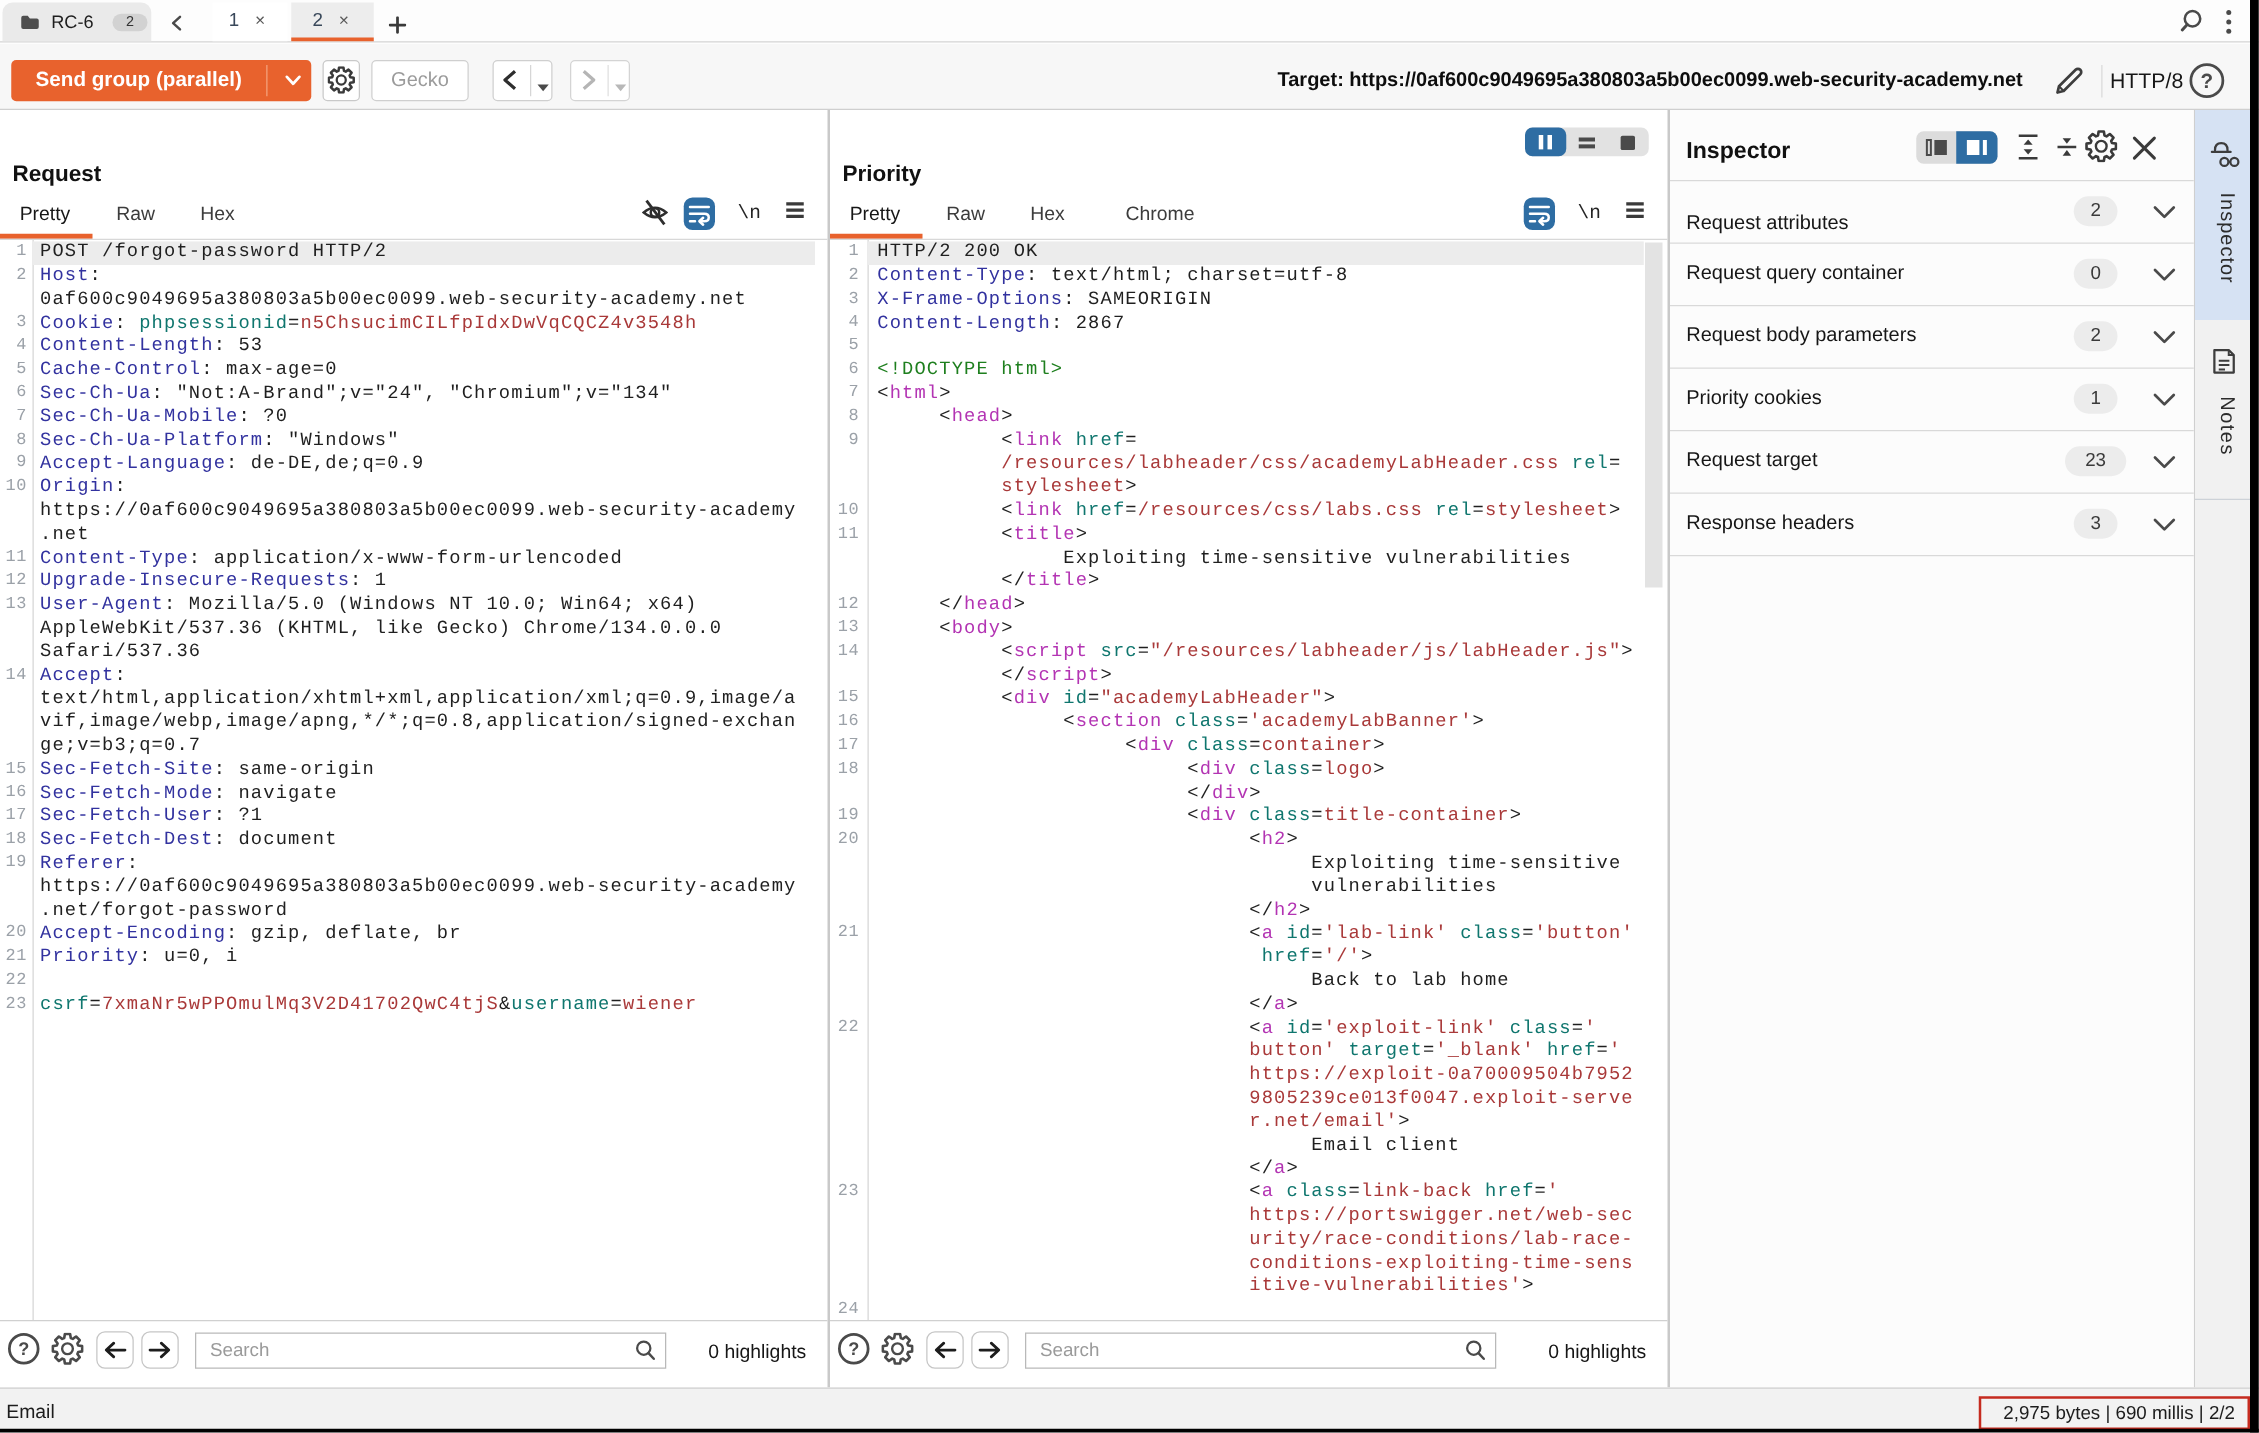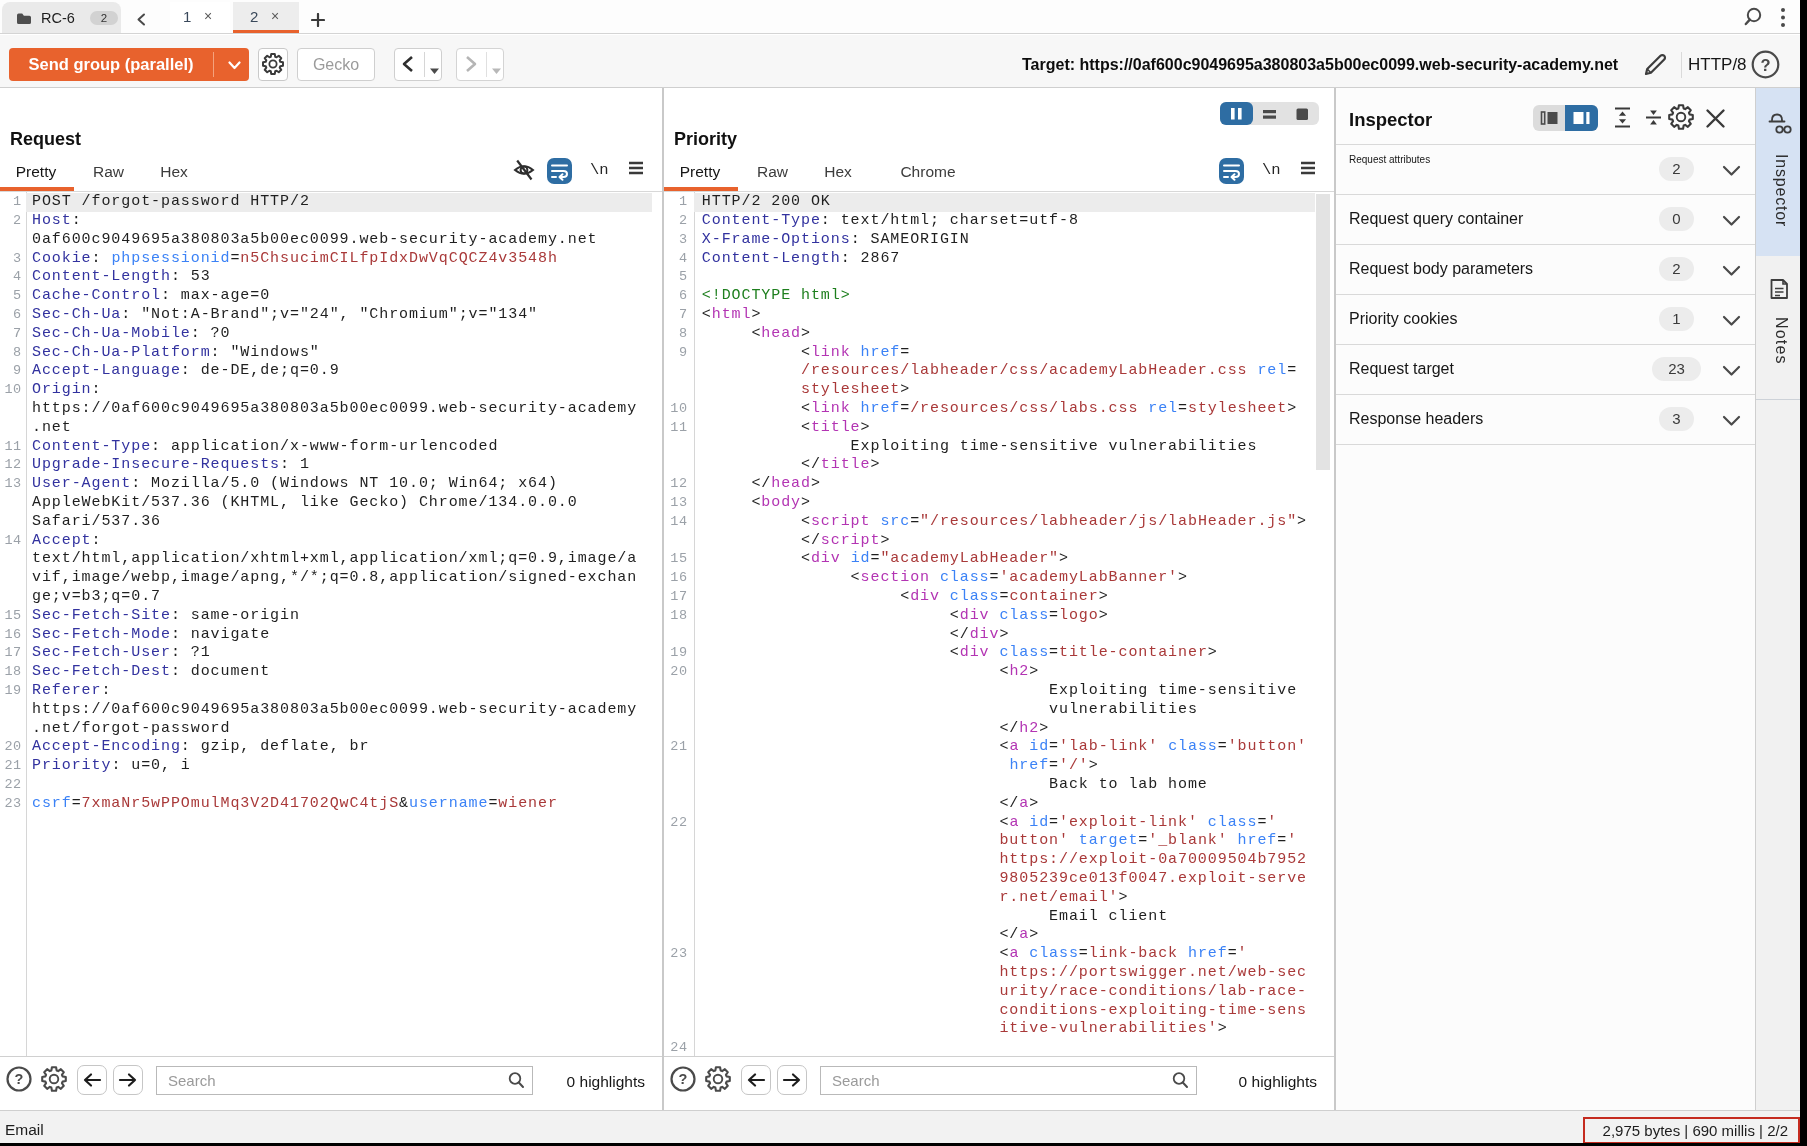--- a/index.html
+++ b/index.html
@@ -3,21 +3,21 @@
 <style>
 *{margin:0;padding:0;box-sizing:border-box}
 html,body{width:1807px;height:1146px;overflow:hidden;background:#fff;
  font-family:"Liberation Sans",sans-serif;-webkit-font-smoothing:antialiased}
 .a{position:absolute}
 .mono{font-family:"Liberation Mono",monospace;font-size:15px;letter-spacing:0.92px;white-space:pre}
 .code .r{position:relative;height:18.8px;line-height:18.8px}
 .code .n{position:absolute;top:0;text-align:right;color:#9ba1a8;font-family:"Liberation Mono",monospace;font-size:13.5px;letter-spacing:0.5px;line-height:18.8px}
 .code .t{position:absolute;top:0;line-height:18.8px}
 .hn{color:#32329f}
-.pn{color:#3b82f6}
+.pn{color:#0f766e}
 .pv{color:#a93939}
 .tg{color:#b334b3}
 .gr{color:#1e7f1e}
 .sel{position:absolute;background:#ececec;height:18.8px}
 </style></head>
 <body>
 <div class="a" style="left:0;top:0;width:1807px;height:34px;background:#fdfdfd;border-bottom:1px solid #d4d4d4"></div>
 <div class="a" style="left:2px;top:2px;width:119px;height:31px;background:#eaeaea;border-radius:8px 8px 0 0"></div>
 <div class="a" style="left:16px;top:11px;width:16px;height:13px"><svg width="16" height="13" viewBox="0 0 16 13" style="">
       <path d="M1 3.2 Q1 1.6 2.6 1.6 h3.6 l1.7 2.1 h5.5 q1.6 0 1.6 1.6 v5.2 q0 1.6 -1.6 1.6 H2.6 Q1 12.1 1 10.5 z" fill="#4e4e4e"></path>
@@ -210,21 +210,21 @@
       <path d="M8.5 13 l3.4 4.5 h-6.8 z" fill="#3a3a3a"></path>
     </svg></div>
 <div class="a" style="left:1668px;top:104px;width:26px;height:26px"><svg width="26" height="26" viewBox="0 0 26 26" style="">
       <path d="M21.58 10.38 L24.78 10.92 L24.78 15.08 L21.58 15.62 L20.92 17.21 L22.80 19.86 L19.86 22.80 L17.21 20.92 L15.62 21.58 L15.08 24.78 L10.92 24.78 L10.38 21.58 L8.79 20.92 L6.14 22.80 L3.20 19.86 L5.08 17.21 L4.42 15.62 L1.22 15.08 L1.22 10.92 L4.42 10.38 L5.08 8.79 L3.20 6.14 L6.14 3.20 L8.79 5.08 L10.38 4.42 L10.92 1.22 L15.08 1.22 L15.62 4.42 L17.21 5.08 L19.86 3.20 L22.80 6.14 L20.92 8.79 Z" fill="none" stroke="#3a3a3a" stroke-width="2.1" stroke-linejoin="round"></path>
       <circle cx="13.0" cy="13.0" r="4.29" fill="none" stroke="#3a3a3a" stroke-width="1.89"></circle>
     </svg></div>
 <div class="a" style="left:1705px;top:108px;width:21px;height:21px"><svg width="21" height="21" viewBox="0 0 21 21" style="">
       <path d="M2.5 2.5 L18.5 18.5 M18.5 2.5 L2.5 18.5" stroke="#3a3a3a" stroke-width="2.4" stroke-linecap="round"></path>
     </svg></div>
 <div class="a" style="left:1336px;top:143.5px;width:419px;height:1px;background:#d9d9d9"></div>
-<div class="a" style="left:1349px;top:150px;width:260px;height:20px;font-size:10px;color:#161616;line-height:20px">Request attributes</div>
+<div class="a" style="left:1349px;top:169px;width:260px;height:20px;font-size:16px;color:#161616;line-height:20px">Request attributes</div>
 <div class="a" style="left:1659.0px;top:156.6px;width:35px;height:24px;background:#ececec;border-radius:12px;text-align:center;font-size:15px;color:#3a3a3a;line-height:24px">2</div>
 <div class="a" style="left:1722px;top:162.6px;width:19px;height:12px"><svg width="19" height="12" viewBox="0 0 19 12" style="">
       <polyline points="2,2 9.5,9.5 17,2" fill="none" stroke="#4a4a4a" stroke-width="2.2" stroke-linecap="round" stroke-linejoin="round"></polyline>
     </svg></div>
 <div class="a" style="left:1336px;top:193.6px;width:419px;height:1px;background:#d9d9d9"></div>
 <div class="a" style="left:1349px;top:208.7px;width:260px;height:20px;font-size:16px;color:#161616;line-height:20px">Request query container</div>
 <div class="a" style="left:1659.0px;top:206.7px;width:35px;height:24px;background:#ececec;border-radius:12px;text-align:center;font-size:15px;color:#3a3a3a;line-height:24px">0</div>
 <div class="a" style="left:1722px;top:212.7px;width:19px;height:12px"><svg width="19" height="12" viewBox="0 0 19 12" style="">
       <polyline points="2,2 9.5,9.5 17,2" fill="none" stroke="#4a4a4a" stroke-width="2.2" stroke-linecap="round" stroke-linejoin="round"></polyline>
     </svg></div>

